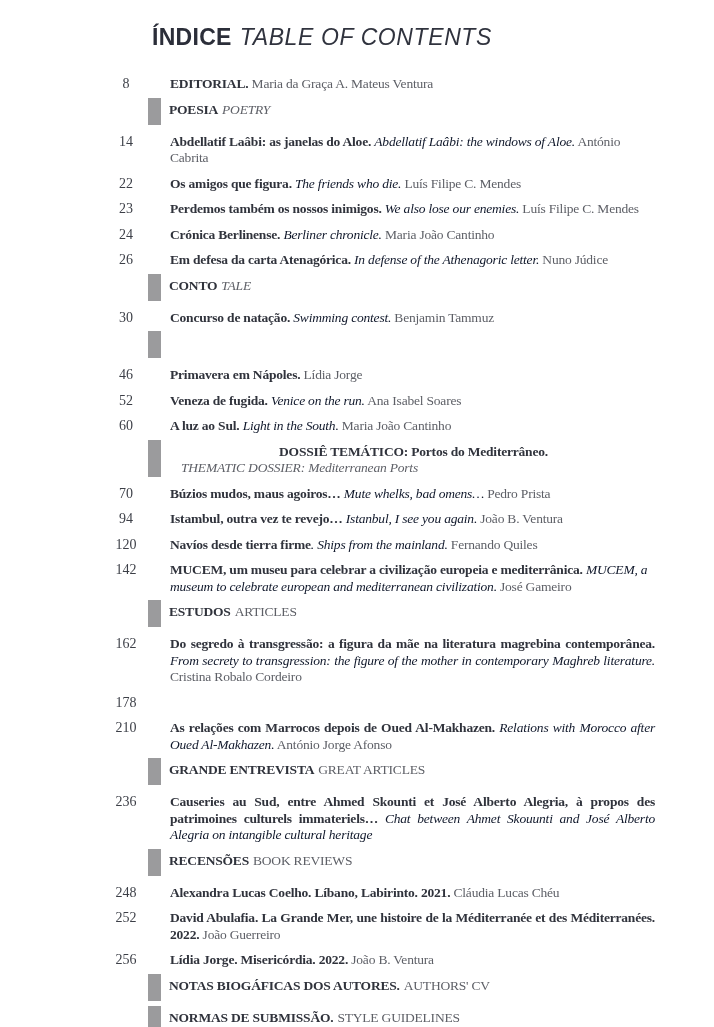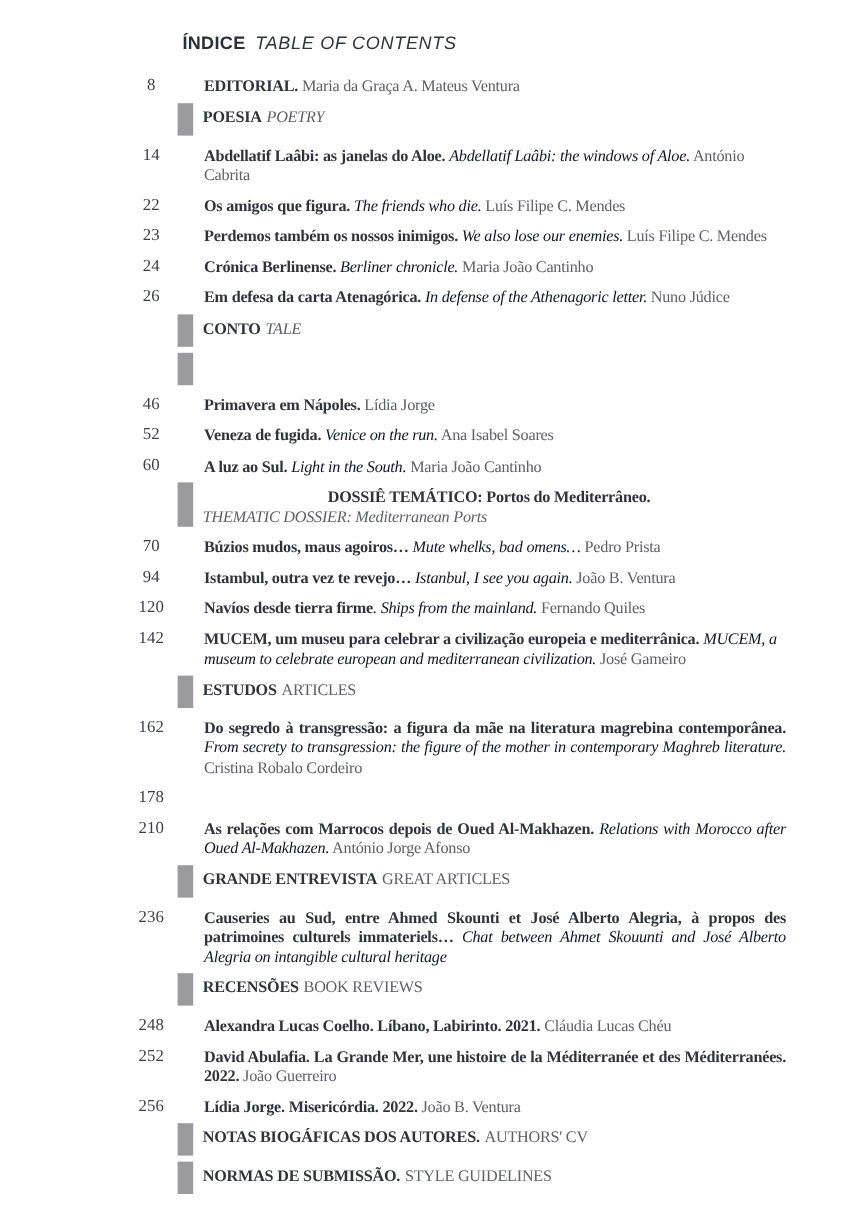--- a/index.html
+++ b/index.html
@@ -2,23 +2,23 @@
 <html><head>
 <meta charset="utf-8">
 <style>
   html,body { margin:0; padding:0; background:#ffffff; }
   .page {
     position:relative; width:714px; height:1027px; background:#ffffff;
     overflow:hidden; box-sizing:border-box; padding-top:24px;
     font-family:"Liberation Serif", serif; color:#30333c;
   }
   .page-title {
-    margin:0 0 14px 152px;
+    margin:0 0 26px 152px;
     font-family:"Liberation Sans", sans-serif;
-    font-size:15px; line-height:26px; color:#2b2e39; white-space:nowrap;
+    font-size:23px; line-height:26px; color:#2b2e39; white-space:nowrap;
   }
   .page-title .t-pt { font-weight:700; letter-spacing:0.3px; }
   .page-title .t-en { font-style:italic; font-weight:400; margin-left:8px; letter-spacing:0.6px; color:#30333e; }
 
   .row { display:flex; align-items:flex-start; margin-bottom:9px; }
   .num {
     flex:none; width:56px; margin-left:98px; text-align:center;
     font-size:14px; line-height:16.5px; color:#3c3f47;
   }
   .text {
@@ -32,21 +32,21 @@
 
   .section .bar {
     flex:none; width:13px; height:27px; margin:-4px 8px 0 148px;
     background:#9b9b9d;
   }
   .section .text { margin-left:0; width:477px; }
   .section .spt { font-weight:700; color:#30333c;text-align:center; }
   .section .sen { margin-left:4px; color:#5e6067; font-weight:400; }
   .section .sen.it { font-style:italic; }
   .section.stacked .bar { height:37px; }
-  .section.stacked .spt, .section.stacked .sen { display:block; margin-left:0; }
+  .section.stacked .spt, .section.stacked .sen { display:block; margin-left:12px; }
 </style>
 </head>
 <body>
 
 <div class="page">
 
   <h1 class="page-title"><span class="t-pt">ÍNDICE</span><span class="t-en">TABLE OF CONTENTS</span></h1>
 
   <div class="row entry">
     <span class="num">8</span>
@@ -92,20 +92,26 @@
     <p class="text"><b class="tpt">Em defesa da carta Atenagórica.</b>
       <i class="ten">In defense of the Athenagoric letter.</i>
       <span class="auth">Nuno Júdice</span></p>
   </div>
 
   <div class="row section">
     <span class="bar"></span>
     <p class="text"><b class="spt">CONTO</b><i class="sen it">TALE</i></p>
   </div>
 
+  <div class="row entry">
+    <span class="num">30</span>
+    <p class="text"><b class="tpt">Concurso de natação.</b>
+      <i class="ten">Swimming contest.</i>
+      <span class="auth">Benjamin Tammuz</span></p>
+  </div>
 
   <div class="row section">
     <span class="bar"></span>
   </div>
 
   <div class="row entry">
     <span class="num">46</span>
     <p class="text"><b class="tpt">Primavera em Nápoles.</b>
       <span class="auth">Lídia Jorge</span></p>
   </div>

